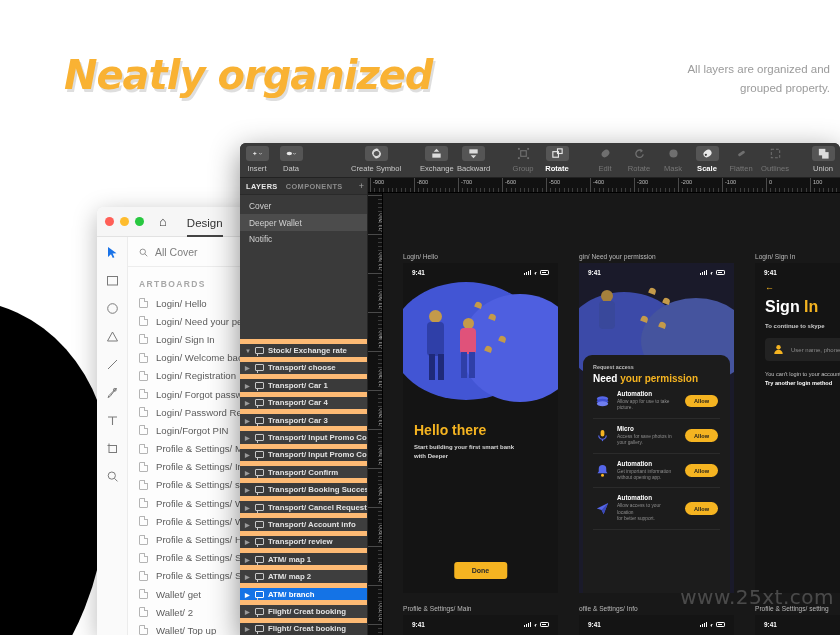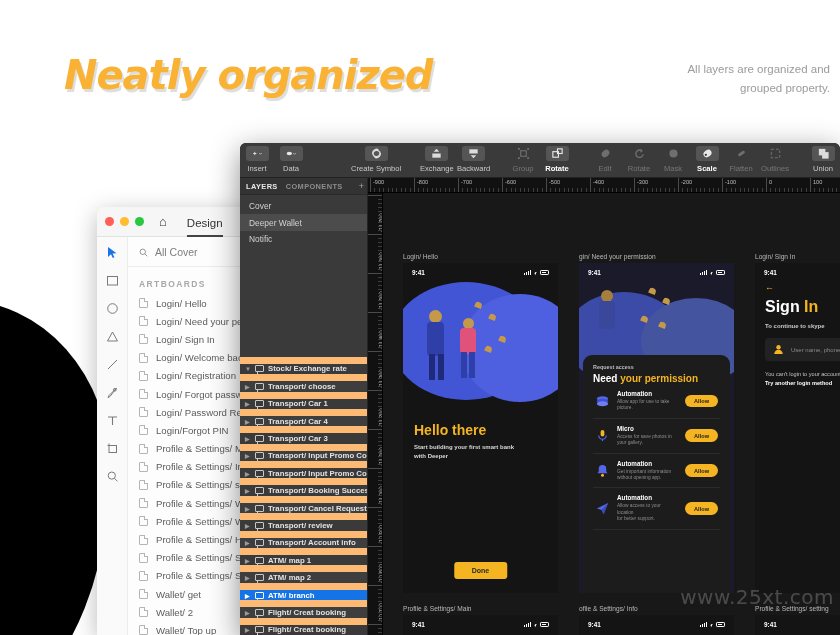--- a/index.html
+++ b/index.html
@@ -148,21 +148,21 @@
   .lp-head .ic{ font-size:9px; color:#a5a5a5; }
   .lp-pages{ padding-top:3px; }
   .lp-page{ font-size:8.4px; color:#d2d2d2; padding:3.2px 9px; }
   .lp-page.sel{ background:#4c4c4c; }
   .lp-gap{ flex:1; }
   .lp-list{ }
   .lr{
     display:flex; align-items:center; gap:4px;
     height:17.4px; padding:0 5px;
     font-size:7.8px; font-weight:bold; color:#e2e2e2;
-    border-top:7px solid #fdba74;
+    border-top:5px solid #fdba74;
     white-space:nowrap; overflow:hidden;
   }
   .lr.alt{ background:#3e3e3e; }
   .lr.sel{ background:#1473e6; color:#fff; }
   .lr .tri{ font-size:6px; color:#9a9a9a; width:6px; flex:none;}
   .lr.sel .tri{ color:#fff; }
   .lr .art{ width:9px;height:7px;border:1px solid #c9c9c9;border-radius:1px;flex:none;
     position:relative;}
   .lr .art:after{content:"";position:absolute;left:1px;bottom:-3px;width:3px;height:2px;
     border-left:1px solid #c9c9c9;}
@@ -621,39 +621,44 @@
           <div class="lr alt">
             <span class="tri">▶</span>
             <span class="art"></span>
             <span>Transport/ Input Promo Code…</span>
           </div>
           <div class="lr">
             <span class="tri">▶</span>
             <span class="art"></span>
             <span>Transport/ Input Promo Code</span>
           </div>
+          <div class="lr alt">
+            <span class="tri">▶</span>
+            <span class="art"></span>
+            <span>Transport/ Confirm</span>
+          </div>
           <div class="lr">
             <span class="tri">▶</span>
             <span class="art"></span>
             <span>Transport/ Booking Successful</span>
           </div>
           <div class="lr alt">
             <span class="tri">▶</span>
             <span class="art"></span>
             <span>Transport/ Cancel Request</span>
           </div>
+          <div class="lr alt">
+            <span class="tri">▶</span>
+            <span class="art"></span>
+            <span>Transport/ Account info</span>
+          </div>
           <div class="lr">
             <span class="tri">▶</span>
             <span class="art"></span>
             <span>Transport/ review</span>
-          </div>
-          <div class="lr alt">
-            <span class="tri">▶</span>
-            <span class="art"></span>
-            <span>Transport/ Account info</span>
           </div>
           <div class="lr">
             <span class="tri">▶</span>
             <span class="art"></span>
             <span>ATM/ map 1</span>
           </div>
           <div class="lr alt">
             <span class="tri">▶</span>
             <span class="art"></span>
             <span>ATM/ map 2</span>

